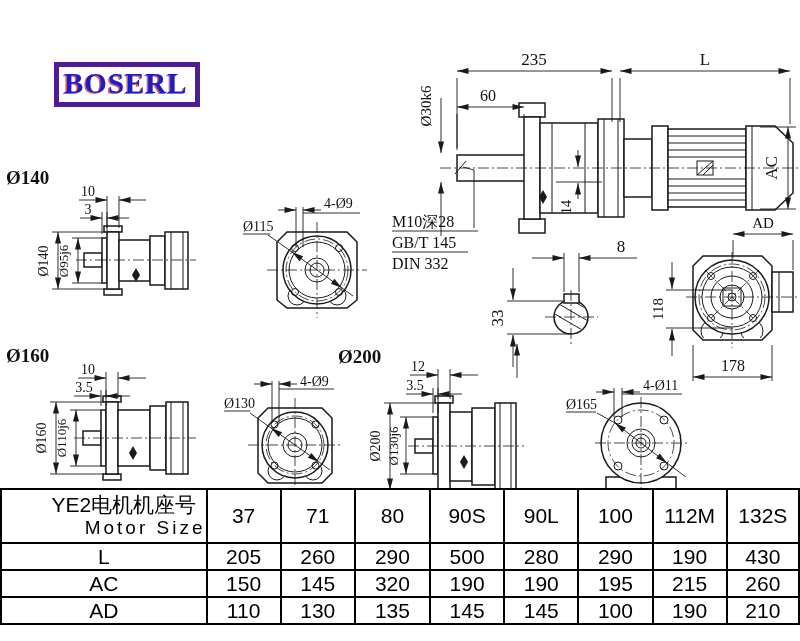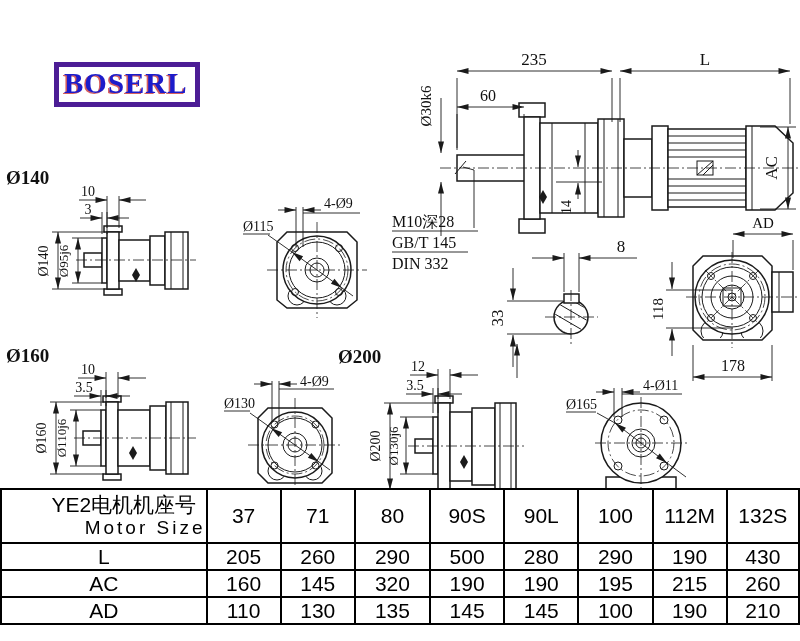--- a/index.html
+++ b/index.html
@@ -402,21 +402,21 @@
       <td>260</td>
       <td>290</td>
       <td>500</td>
       <td>280</td>
       <td>290</td>
       <td>190</td>
       <td>430</td>
     </tr>
     <tr class="r">
       <td>AC</td>
-      <td>160</td>
+      <td>150</td>
       <td>145</td>
       <td>320</td>
       <td>190</td>
       <td>190</td>
       <td>195</td>
       <td>215</td>
       <td>260</td>
     </tr>
     <tr class="r">
       <td>AD</td>

